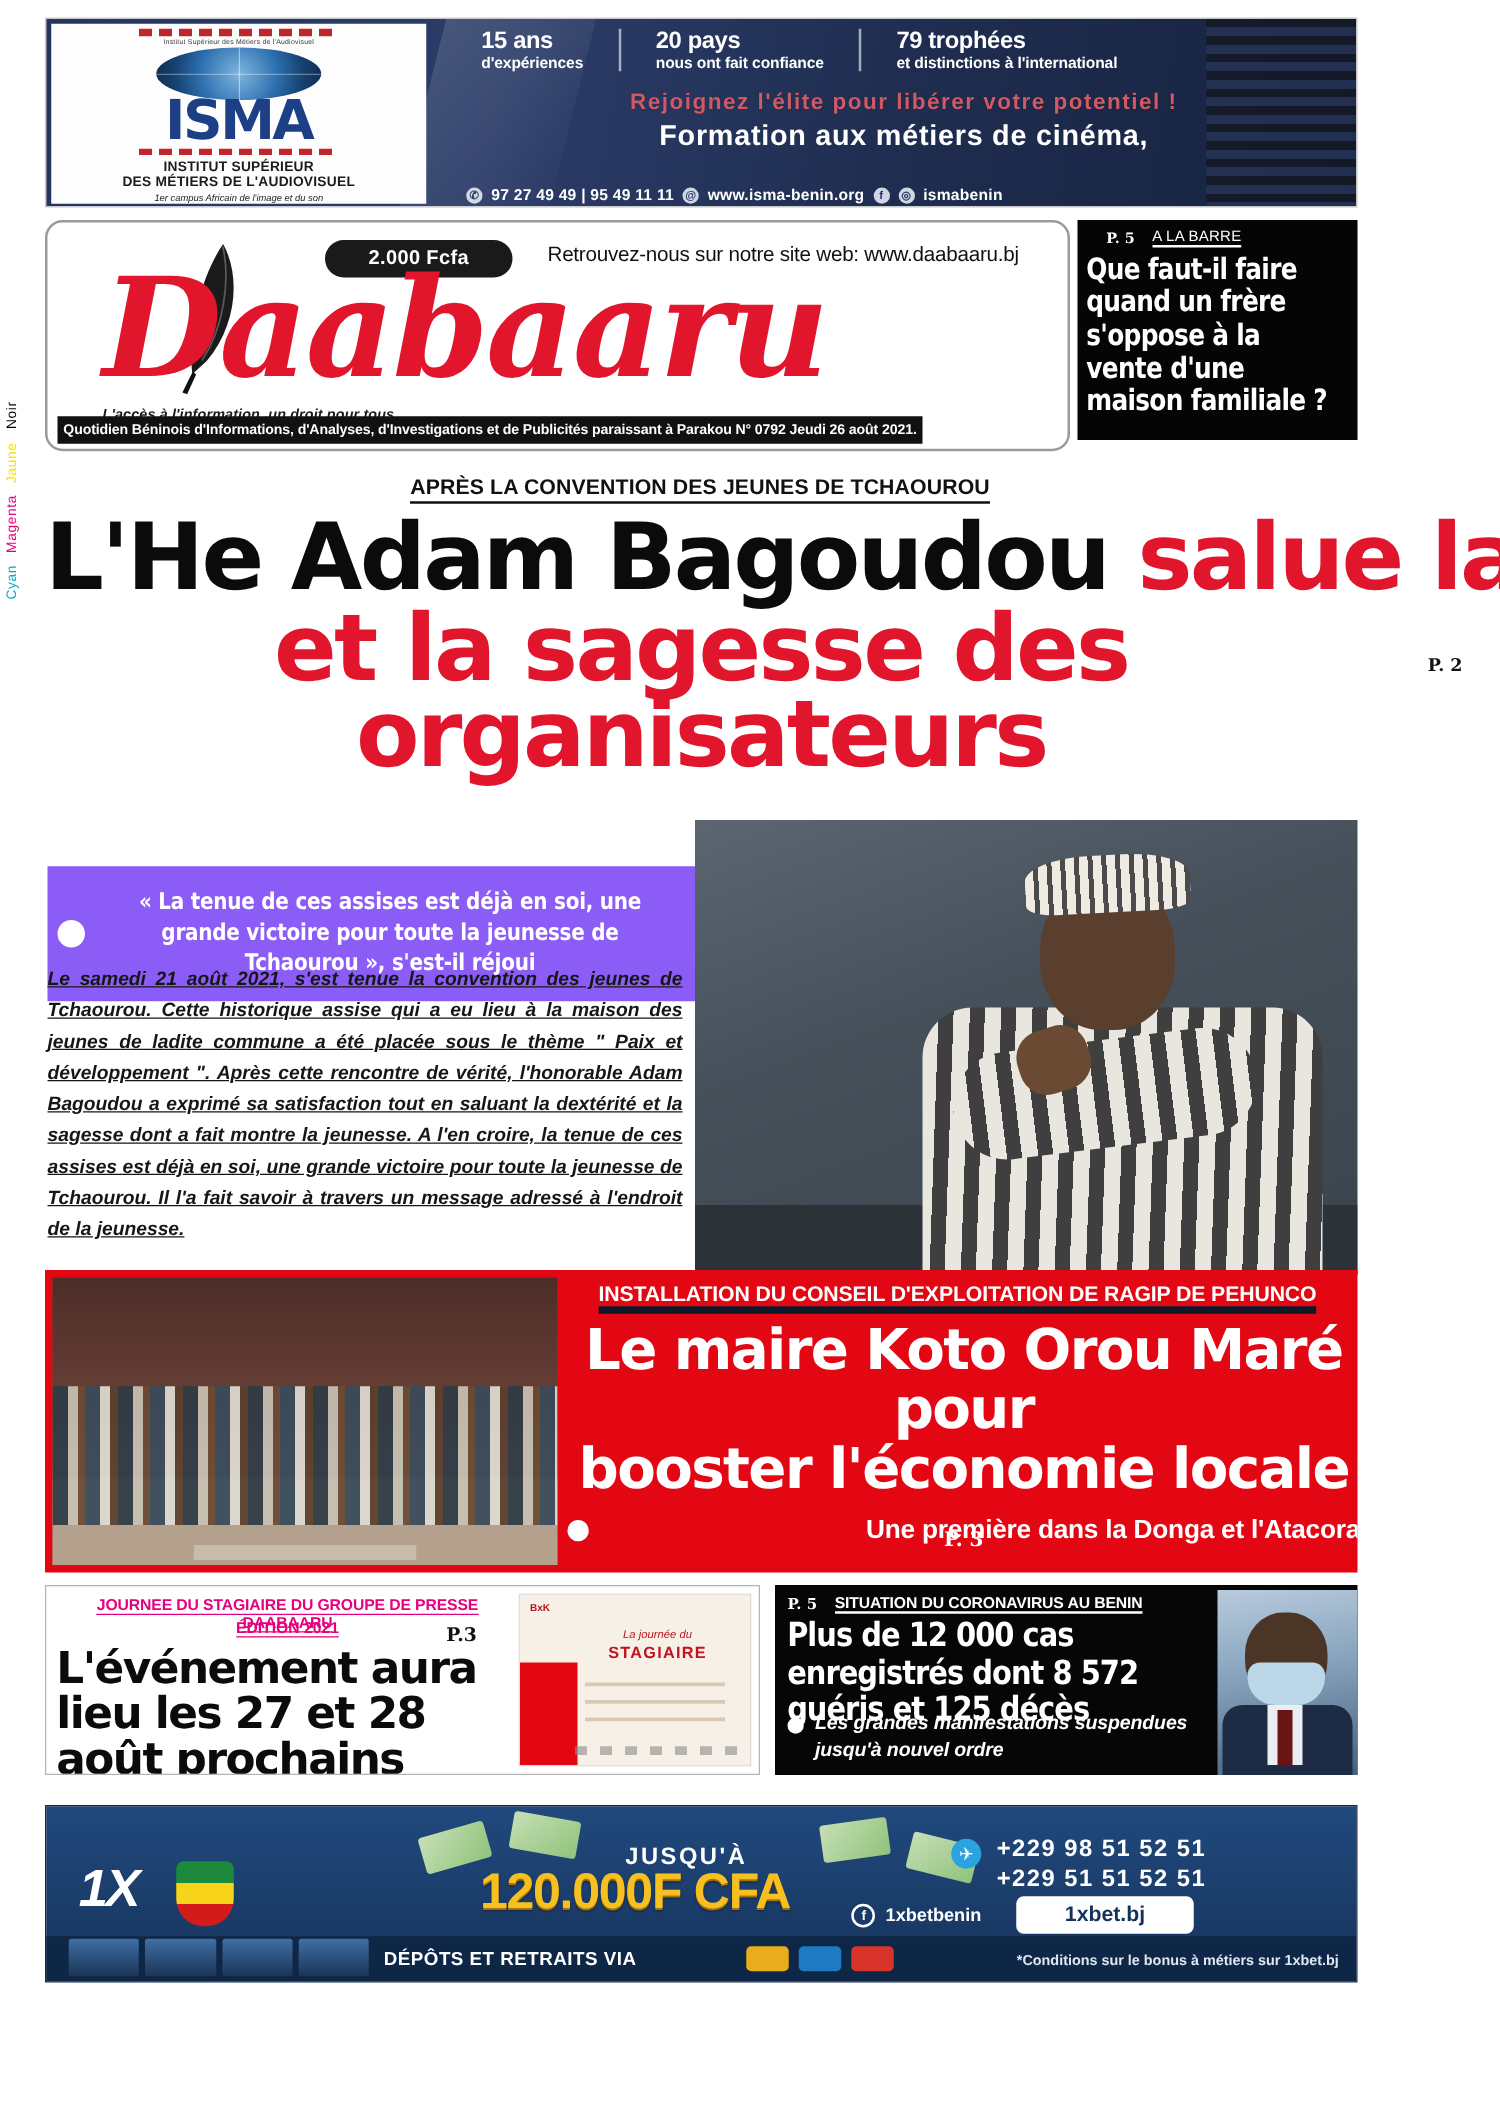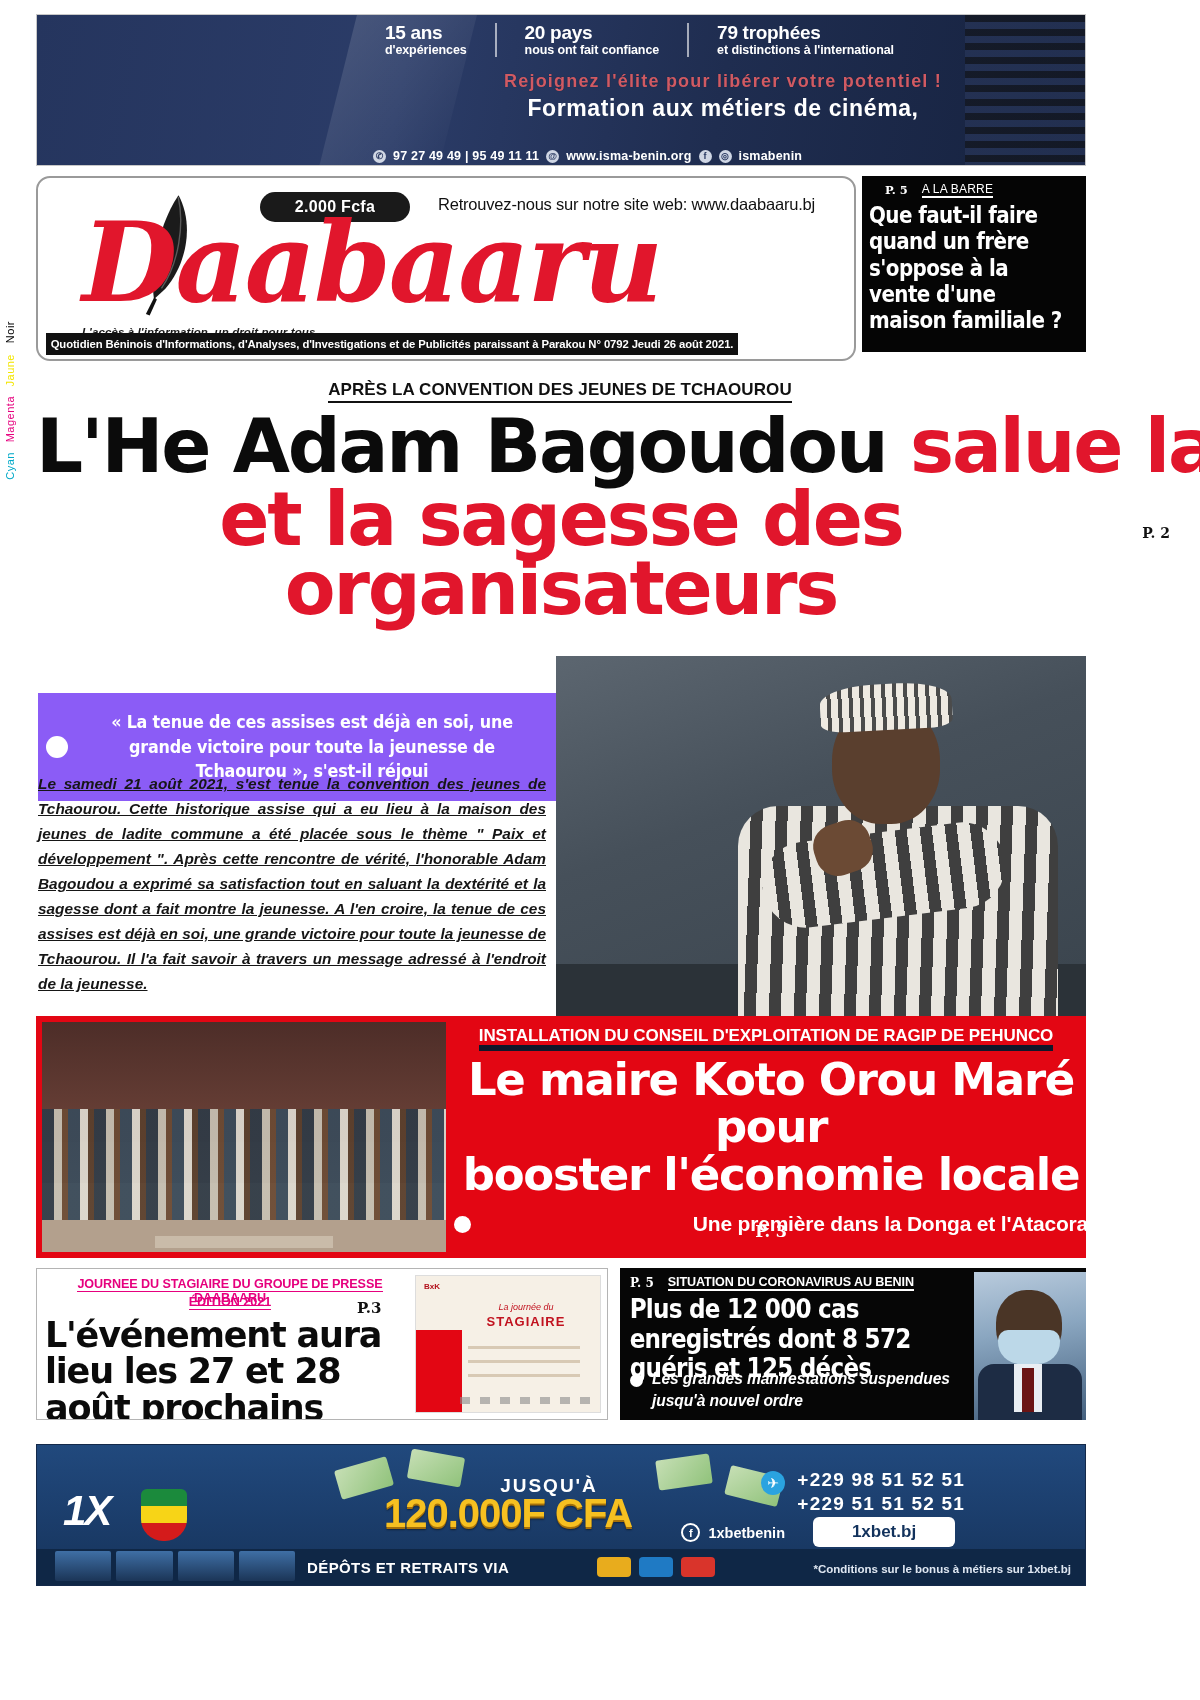--- a/index.html
+++ b/index.html
@@ -456,20 +456,30 @@
 <div id="page">
 
   <div class="colorbar">
     <span class="cb-cyan">Cyan</span>
     <span class="cb-mag">Magenta</span>
     <span class="cb-jau">Jaune</span>
     <span class="cb-noir">Noir</span>
   </div>
 
   <div class="isma-ad">
+    <div class="isma-logo-box">
+      <div class="isma-dots"></div>
+      <div class="isma-tiny">Institut Supérieur des Métiers de l'Audiovisuel</div>
+      <div class="isma-eye"></div>
+      <div class="isma-word">ISMA</div>
+      <div class="isma-dots2"></div>
+      <div class="isma-name1">INSTITUT SUPÉRIEUR</div>
+      <div class="isma-name2">DES MÉTIERS DE L'AUDIOVISUEL</div>
+      <div class="isma-name3">1er campus Africain de l'image et du son</div>
+    </div>
 
     <div class="isma-stats">
       <div class="stat">
         <b>15 ans</b>
         <i>d'expériences</i>
       </div>
       <div class="stat">
         <b>20 pays</b>
         <i>nous ont fait confiance</i>
       </div>

